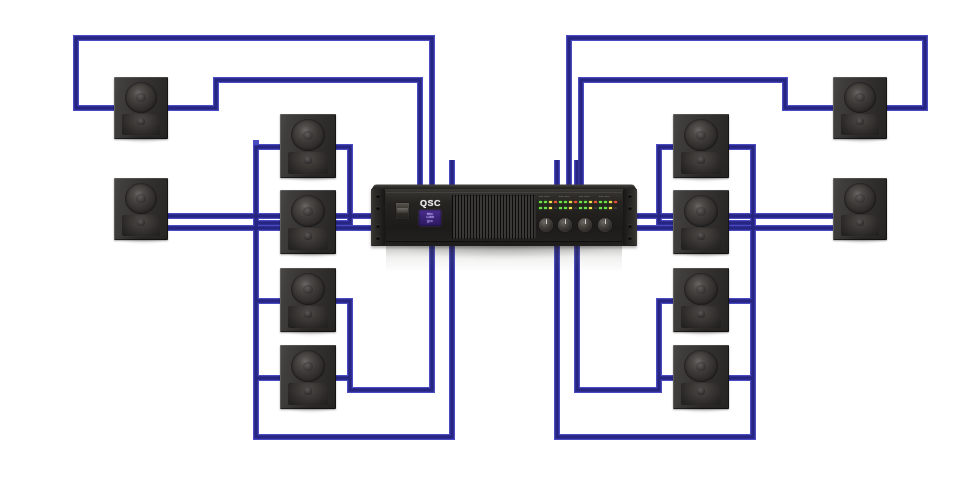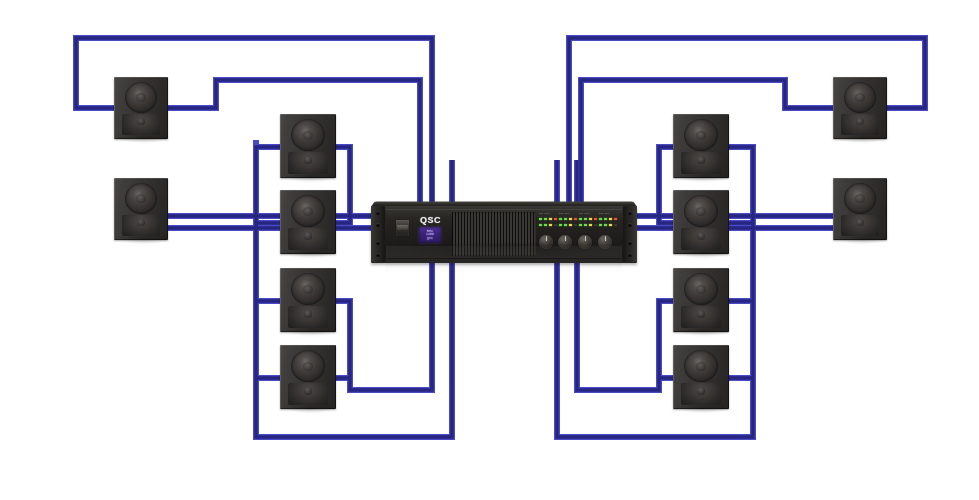--- a/index.html
+++ b/index.html
@@ -191,21 +191,21 @@
       <path d="M 701,301 L 753,301"></path>
       <path d="M 701,378 L 753,378"></path>
       <path d="M 701,223 L 659,223 L 659,147 L 701,147"></path>
       <path d="M 701,301 L 659,301 L 659,378 L 701,378"></path>
       <path d="M 659,378 L 659,390 L 577,390 L 577,160"></path>
       <path d="M 860,108 L 925,108 L 925,38 L 569,38 L 569,216 L 860,216"></path>
       <path d="M 860,108 L 785,108 L 785,80 L 581,80 L 581,228 L 860,228"></path>
     </g>
   </svg>
 
-  <div id="amp" style="left:371px;top:198px;width:266px;height:65px;">
+  <div id="amp" style="left:371px;top:181px;width:266px;height:65px;">
     <div class="amp-top"></div>
     <div class="amp-body"></div>
 
     <div class="ear l">
       <div class="hole" style="top:5px"></div>
       <div class="hole" style="top:17px"></div>
       <div class="hole" style="bottom:17px"></div>
       <div class="hole" style="bottom:5px"></div>
     </div>
     <div class="ear r">

